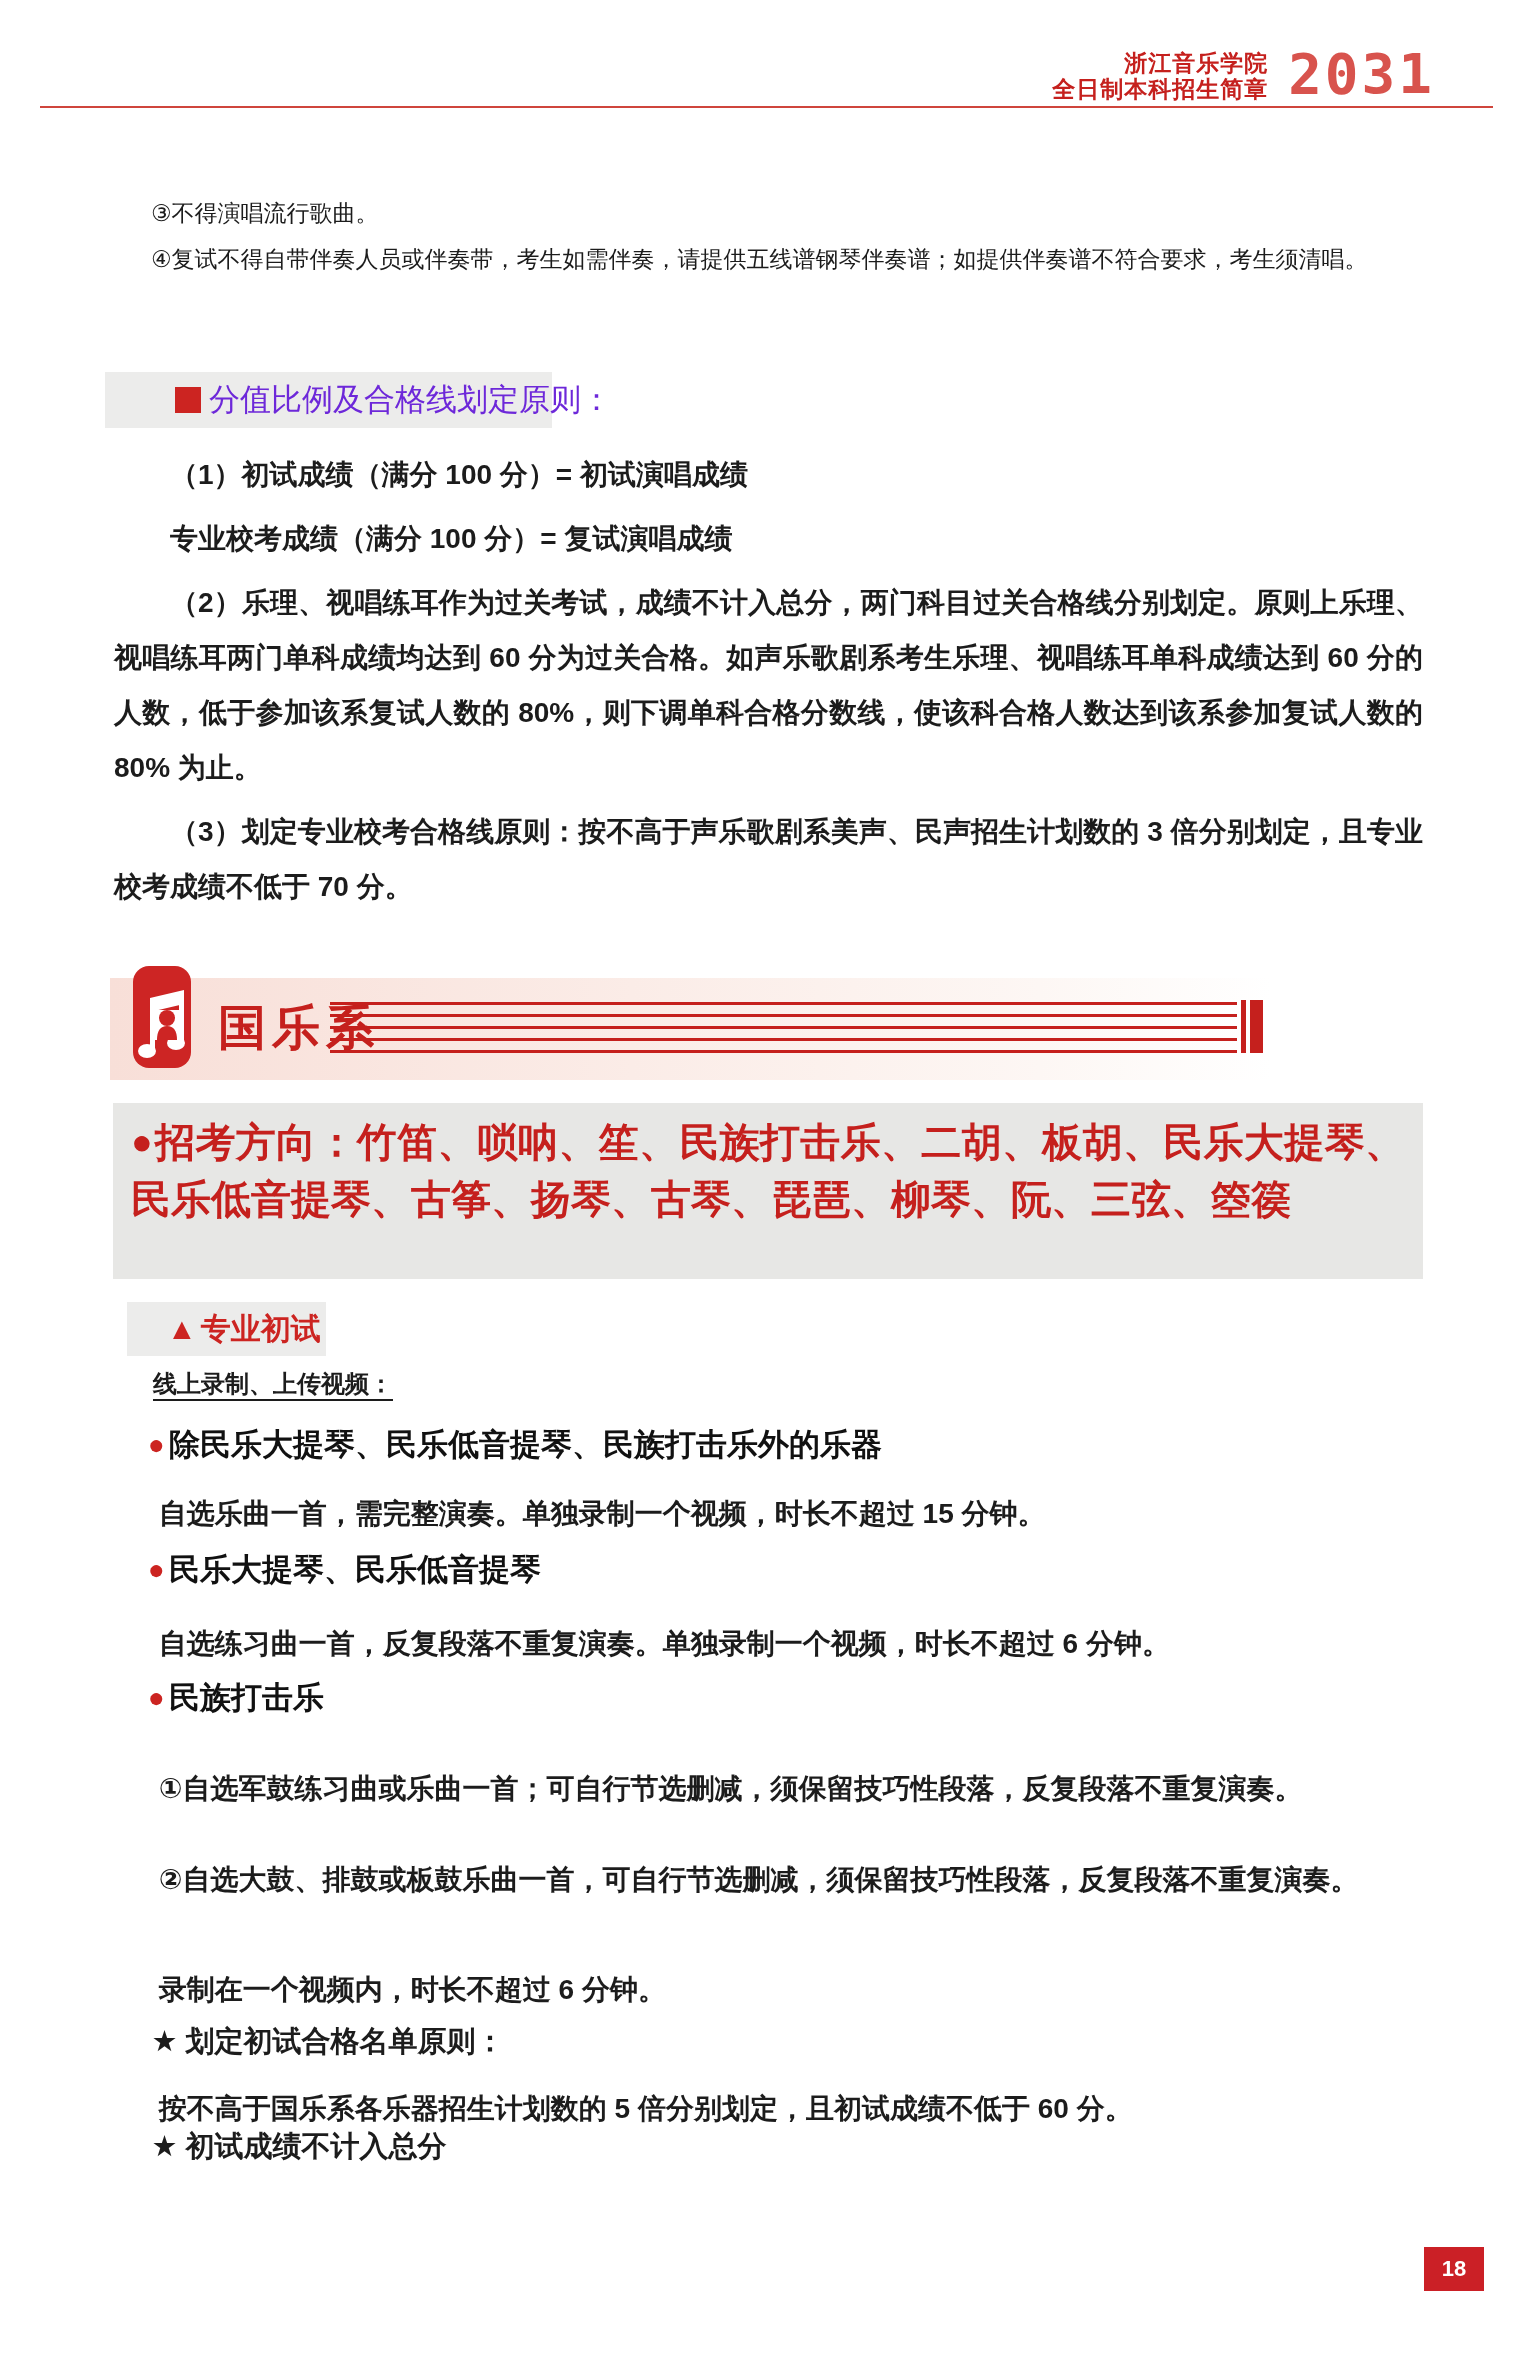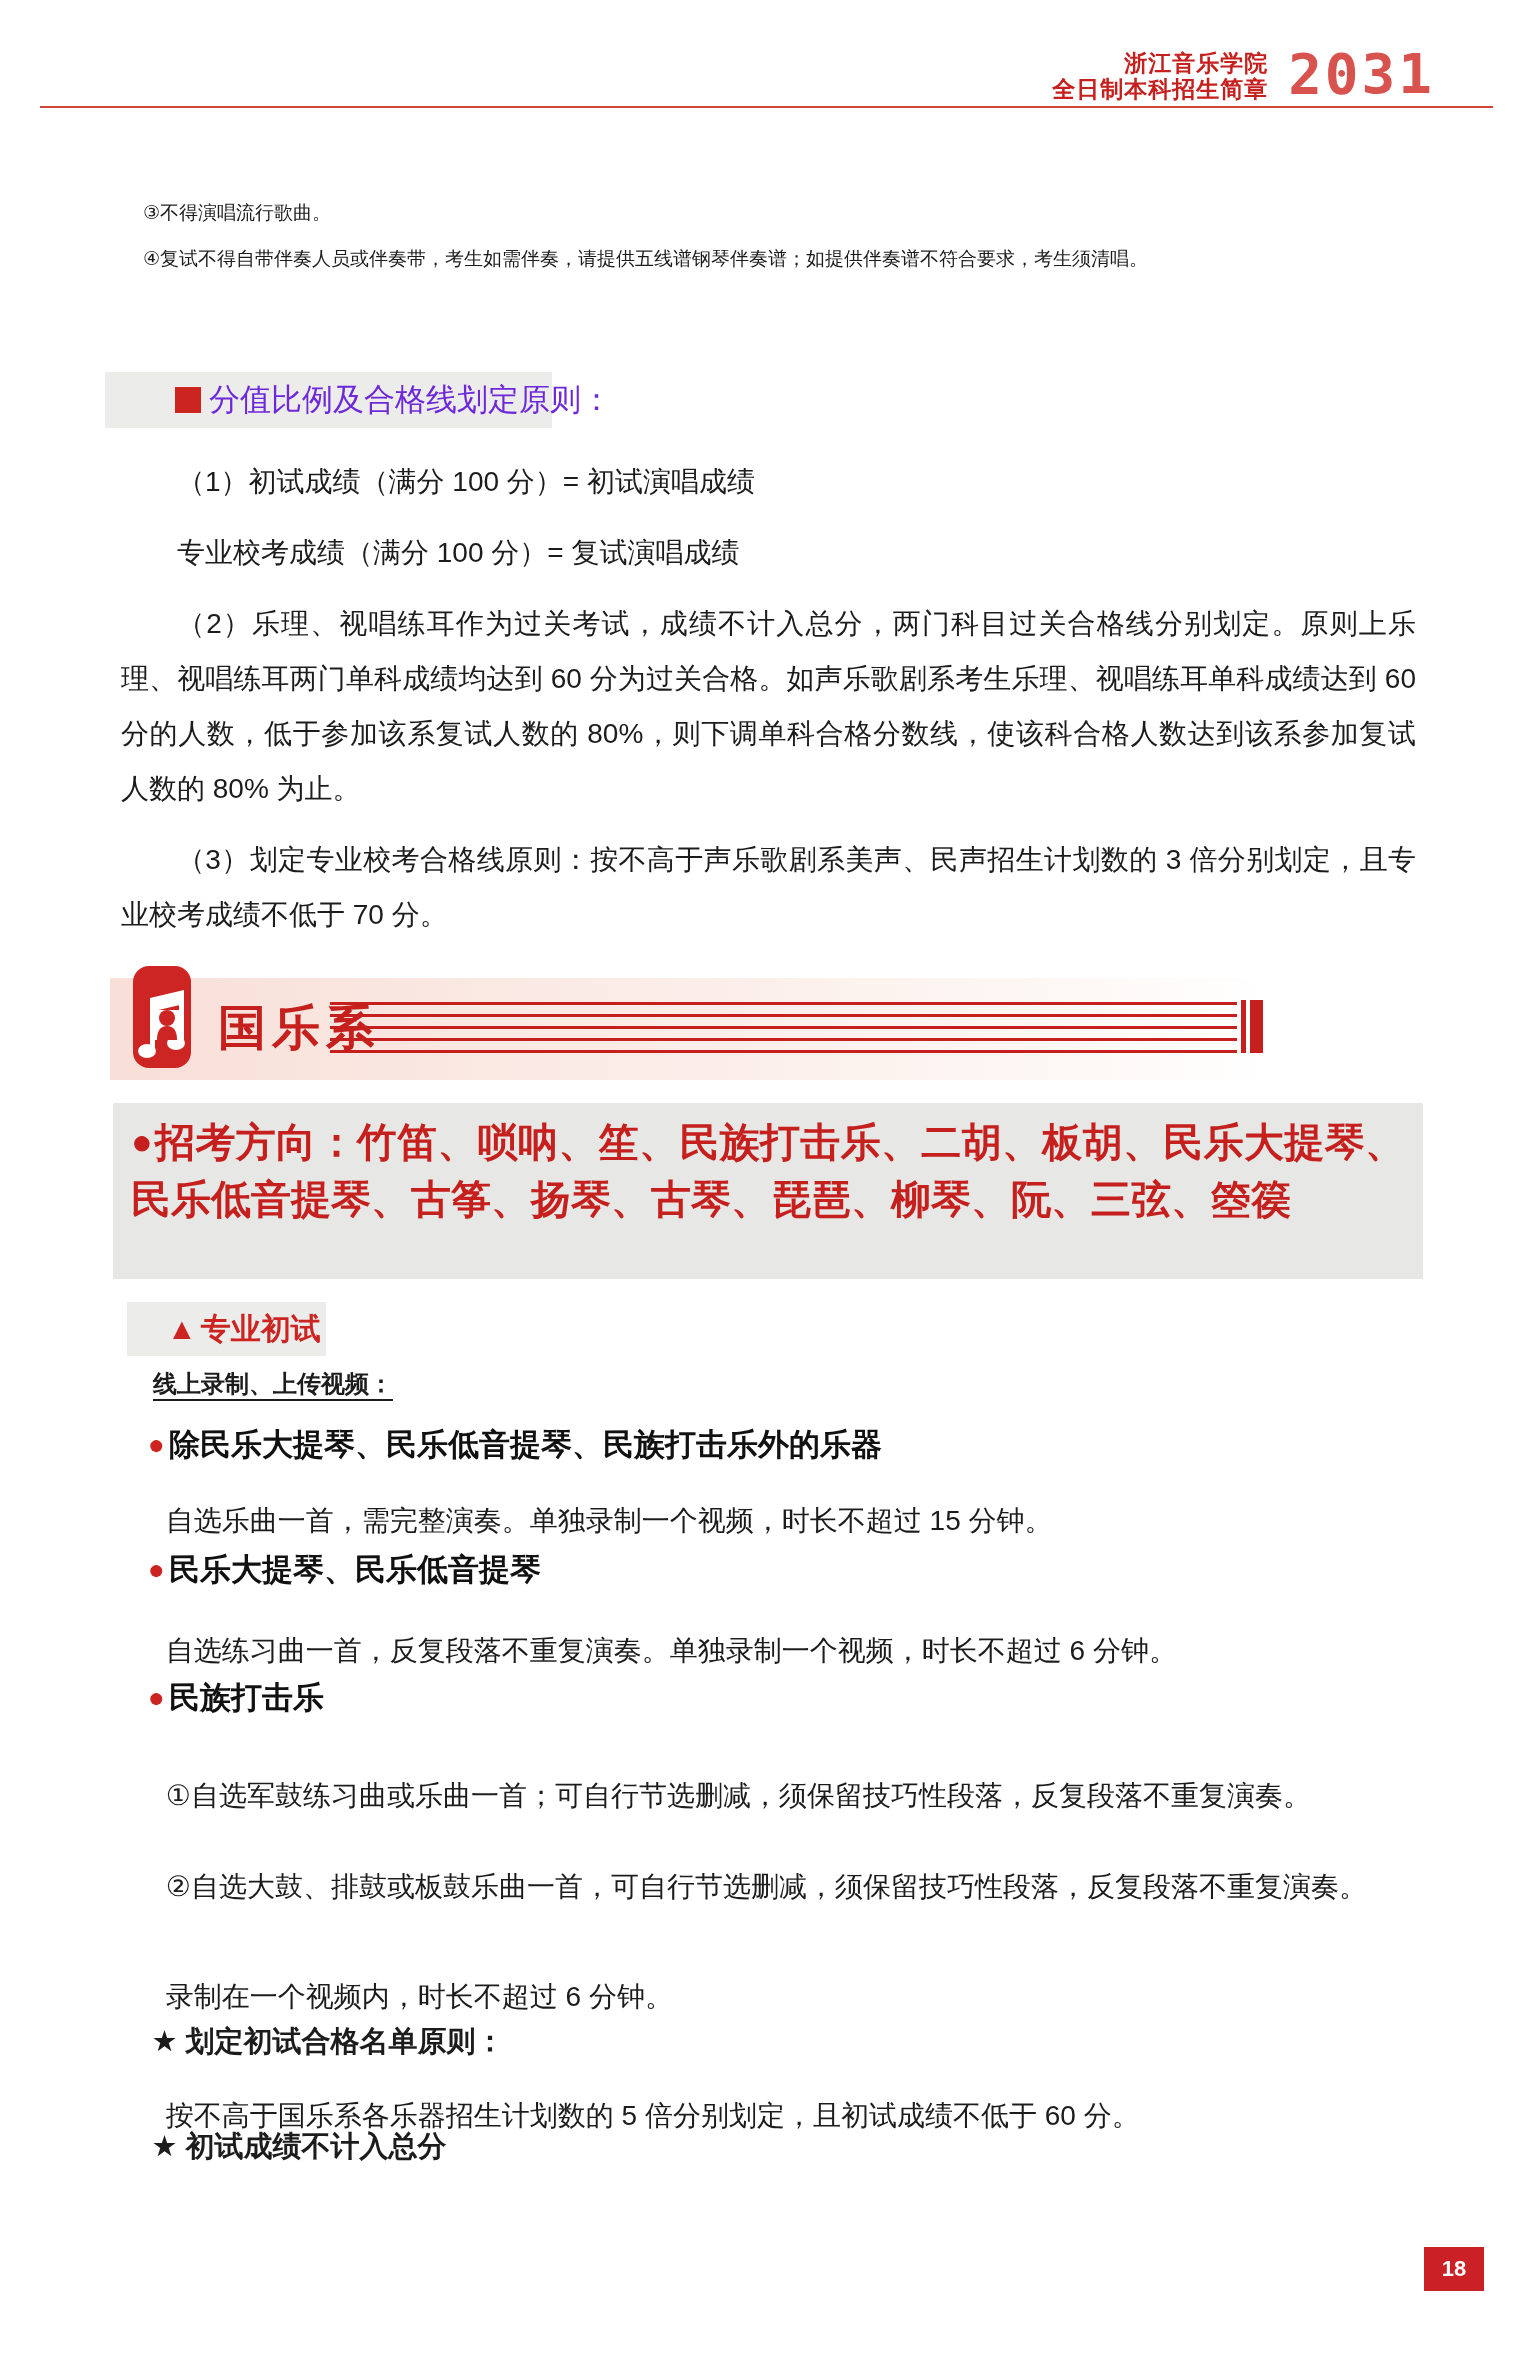--- a/index.html
+++ b/index.html
@@ -15,24 +15,24 @@
   
   .header{position:absolute;top:50px;right:100px;display:flex;align-items:flex-start;gap:20px;}
   .header-lines{text-align:right;color:#c5201d;font-weight:bold;font-size:23px;line-height:26px;letter-spacing:1px;}
   .header-year{
     font-size:56px;font-weight:bold;line-height:52px;color:#d8534d;
     letter-spacing:3px;font-family:"DejaVu Sans Mono","Liberation Mono",monospace;
     margin-top:-2px;
   }
   .header-rule{position:absolute;top:106px;left:40px;width:1453px;height:2px;background:#cf453c;}
   
-  .para{position:absolute;left:105px;width:1327px;font-size:19px;line-height:46px;text-align:justify;}
+  .para{position:absolute;left:105px;width:1327px;font-size:23px;line-height:46px;text-align:justify;}
   .para p{margin:0;text-indent:2em;}
   .body-block{position:absolute;left:105px;width:1327px;font-size:28px;line-height:55px;text-align:justify;}
-  .body-block p{margin:16px;text-indent:2em;}
+  .body-block p{margin:9px;text-indent:2em;font-weight:bold;}
   
   .score-bar{
     position:absolute;top:372px;left:105px;width:447px;height:56px;
     background:#ececeb;display:flex;align-items:center;padding-left:70px;box-sizing:border-box;
   }
   .score-bar .sq{width:26px;height:26px;background:#cc2421;margin-right:8px;flex:0 0 auto;}
   .score-bar .lbl{color:#6d28d9;font-size:31px;font-weight:normal;white-space:nowrap;}
   
   .banner-bg{
     position:absolute;top:978px;left:110px;width:1162px;height:102px;

